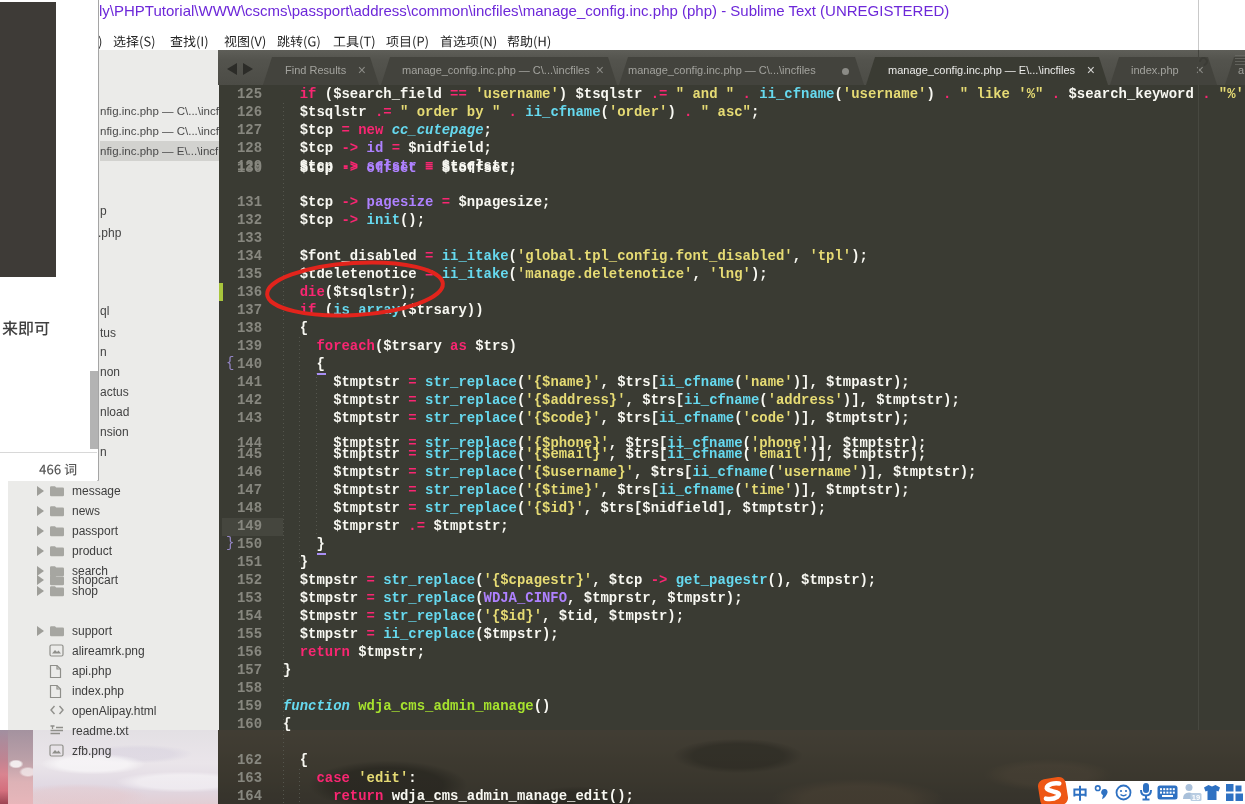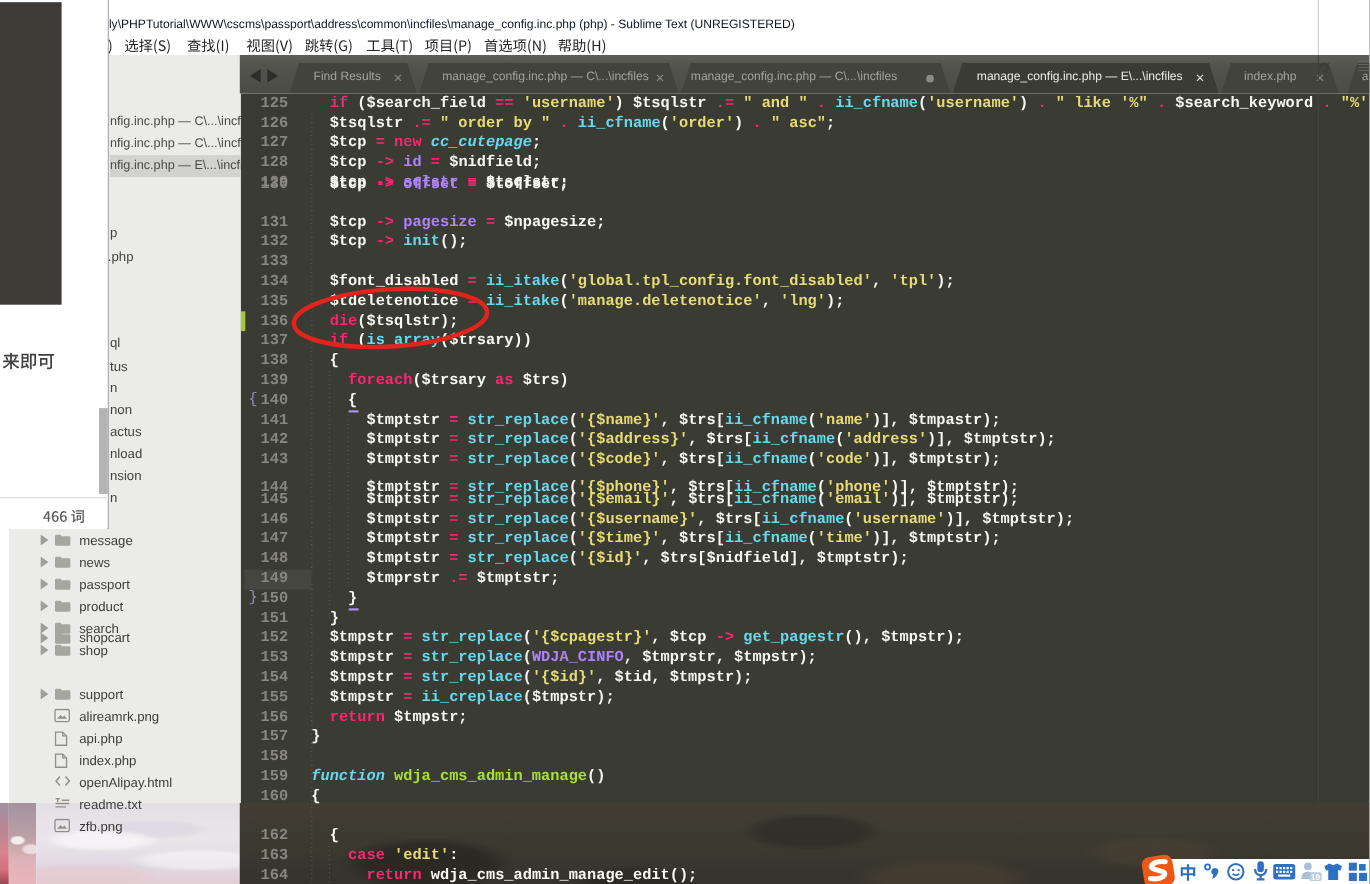--- a/index.html
+++ b/index.html
@@ -1,20 +1,20 @@
 <!DOCTYPE html>
 <html><head><meta charset="utf-8">
 <style>
 html,body{margin:0;padding:0;}
 #scr{position:relative;width:1245px;height:804px;overflow:hidden;background:#fff;
   font-family:"Liberation Sans",sans-serif;}
 #scr div,#scr svg{position:absolute;box-sizing:border-box;}
 i{font-style:normal;}
 #titlebar{left:0;top:0;width:1245px;height:28px;background:#fff;}
-#title{left:99px;top:16px;font-size:11px;color:#0f172a;white-space:pre;}
+#title{left:99px;top:2px;font-size:15px;color:#6d28d9;white-space:pre;}
 #menubar{left:0;top:28px;width:1245px;height:24px;background:#fff;}
 #vline-top{left:1198px;top:0;width:1px;height:52px;background:#c9c9c9;}
 #sidebar{left:8px;top:50px;width:211px;height:680px;background:#ebebe9;}
 .orow{left:92px;width:119px;height:20px;font-size:11.5px;color:#4a4a4a;white-space:pre;overflow:hidden;line-height:20px;}
 .orow.sel{background:#d2d2cf;}
 .frag{left:92px;font-size:12px;color:#434343;white-space:pre;line-height:18px;}
 .trow{left:0;width:186px;height:20px;line-height:20px;}
 .tri{position:absolute;left:29px;top:5px;width:0;height:0;border-left:7px solid #9e9e99;border-top:5px solid transparent;border-bottom:5px solid transparent;}
 .ticon{position:absolute;left:41px;top:3px;}
 .tname{position:absolute;left:64px;top:0;font-size:12px;color:#3d3d3d;white-space:pre;}

